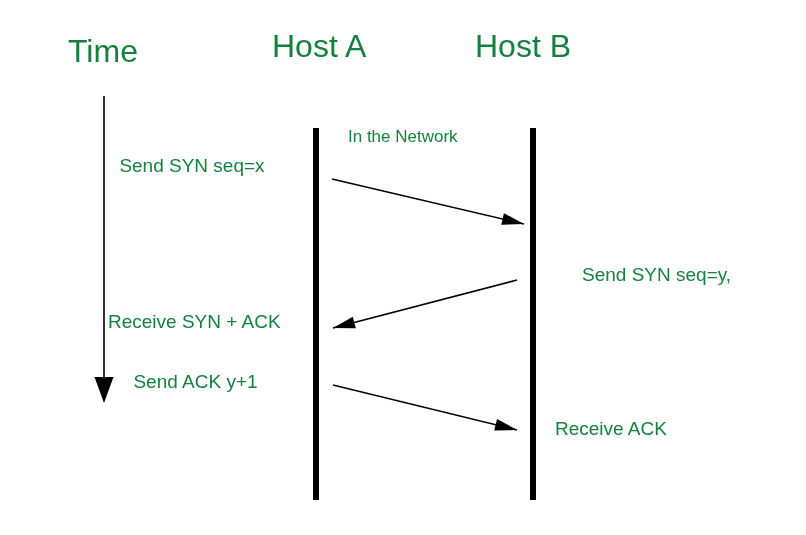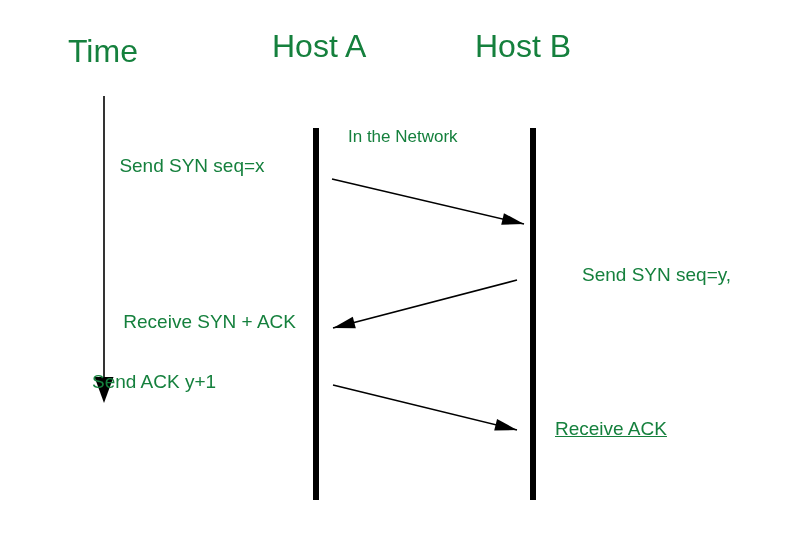--- a/index.html
+++ b/index.html
@@ -29,23 +29,23 @@
     line-height: 36px;
     letter-spacing: 0px;
   }
   .time-label        { left: 68px;  top: 33px; }
   .host-a-label      { left: 272px; top: 28px; width: 100px; }
   .host-b-label      { left: 471px; top: 28px; width: 100px; text-align: right; }
   .network-label     { left: 348px; top: 126px; width: 140px; font-size: 17px; }
   .send-syn-label    { left: 92px;  top: 155px; width: 200px; text-align: center; }
   .receive-syn-label { left: 555px; top: 193px; }
   .send-syn-ack-label{ left: 582px; top: 264px; white-space: normal; width: 190px; }
-  .receive-syn-ack-label { left: 84px; top: 311px; width: 212px; text-align: right; }
-  .send-ack-label    { left: 92px;  top: 371px; width: 207px; text-align: left; }
-  .receive-ack-label { left: 555px; top: 418px; text-decoration: underline; }
+  .receive-syn-ack-label { left: 108px; top: 311px; width: 212px; text-align: left; }
+  .send-ack-label    { left: 92px;  top: 371px; width: 207px; text-align: center; }
+  .receive-ack-label { left: 555px; top: 418px; }
 </style>
 </head>
 <body>
 
 <div class="canvas">
 
   <svg class="diagram-svg" viewBox="0 0 806 535" xmlns="http://www.w3.org/2000/svg">
     <defs>
       <marker id="arrowhead" markerUnits="userSpaceOnUse" markerWidth="24" markerHeight="16" viewBox="0 0 24 16" refX="23" refY="8" orient="auto">
         <path d="M1,2 L23,8 L1,14 Z" fill="#000000"></path>

